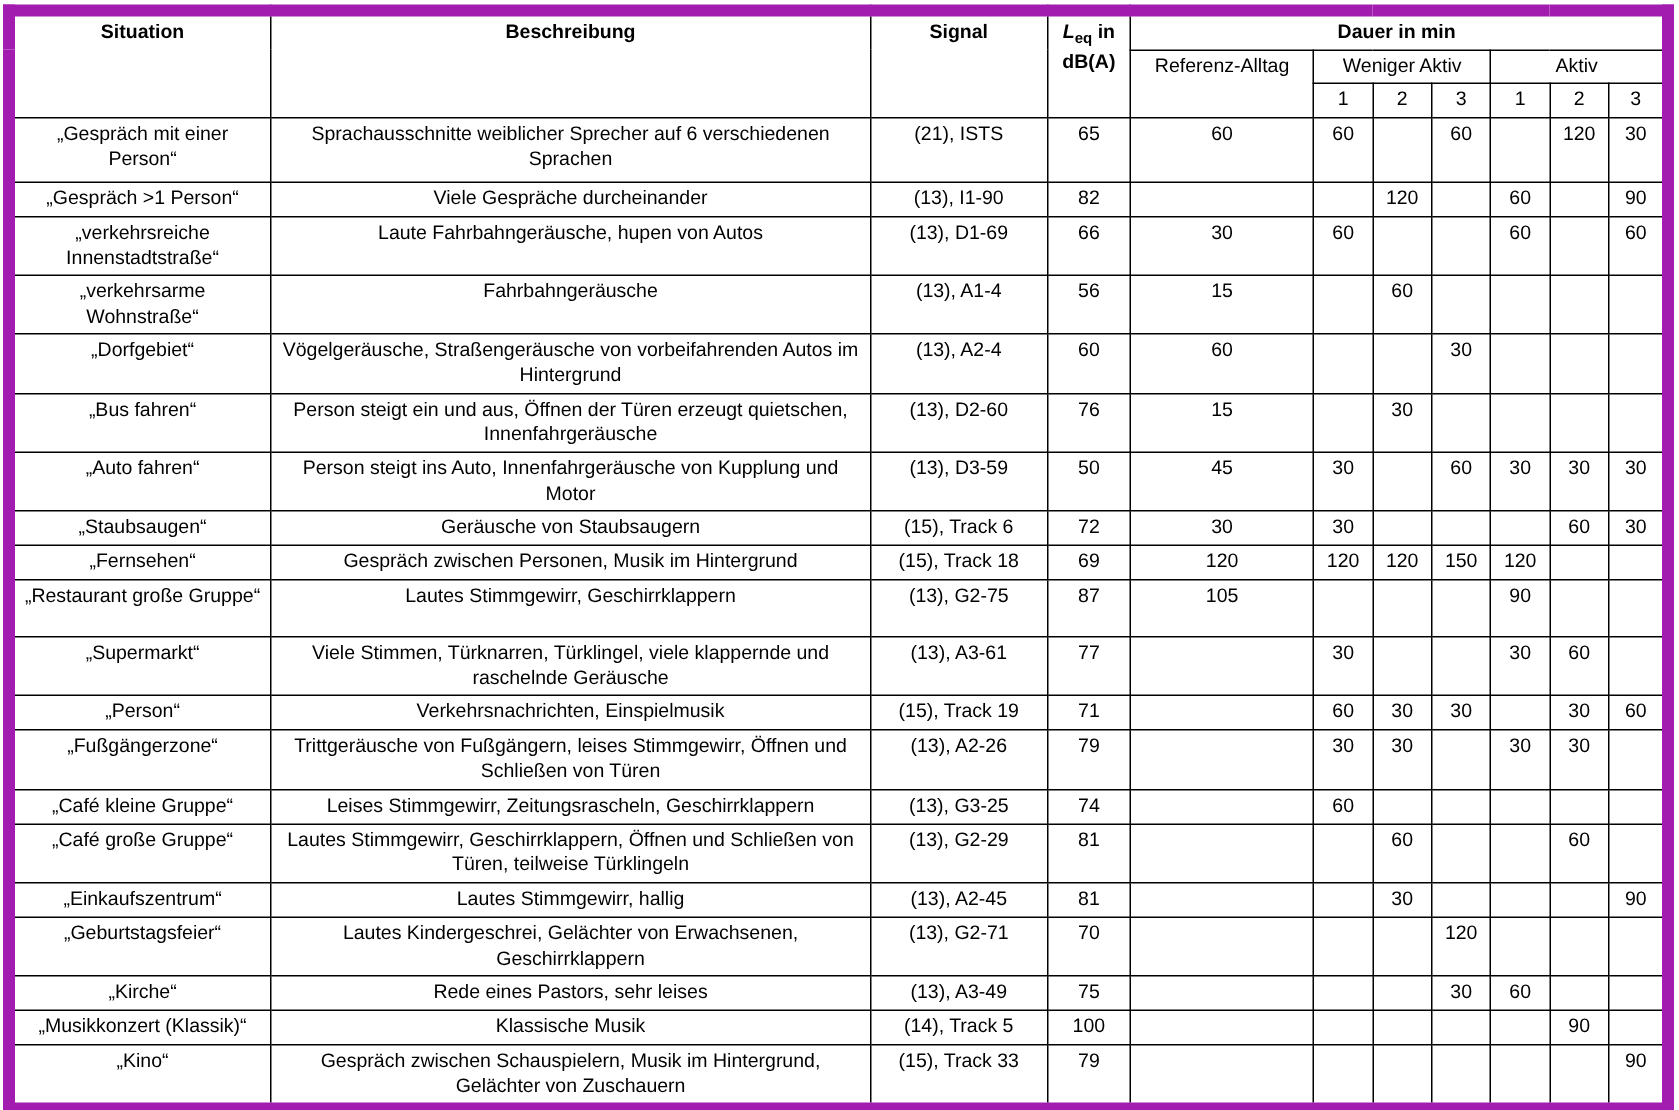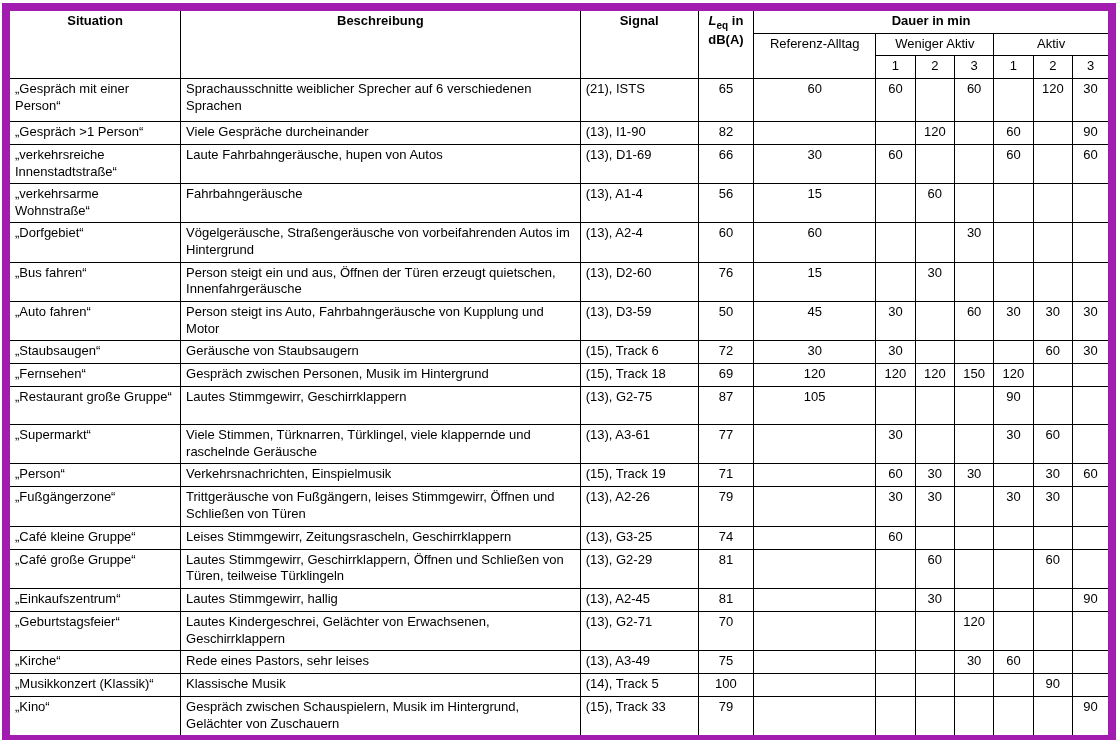--- a/index.html
+++ b/index.html
@@ -42,21 +42,21 @@
   col.c-desc { width: 396px; }
   col.c-sig  { width: 117px; }
   col.c-leq  { width: 55px;  }
   col.c-ref  { width: 121px; }
   col.c-n    { width: 39px;  }
   
   tr.head-a  { height: 24px; }
   tr.head-b  { height: 19px; }
   tr.head-c  { height: 17px; }
   
-  td.c-sit, td.c-desc, td.c-sig { text-align: left; margin-top: 29px; }
+  td.c-sit, td.c-desc, td.c-sig { text-align: center; margin-top: 29px; }
   td.c-leq, td.c-dur { text-align: center; }
   tbody tr.r1 { height: 23px; }
   tbody tr.r2 { height: 38px; }
   tbody tr.rtall { height: 43px; }
   .leq-head i { font-style: italic; font-weight: bold; }
   .leq-head sub { font-size: 10px; font-weight: bold; }
 </style>
 </head>
 <body>
 
@@ -177,21 +177,21 @@
     <td class="c-dur"></td>
     <td class="c-dur">30</td>
     <td class="c-dur"></td>
     <td class="c-dur"></td>
     <td class="c-dur"></td>
     <td class="c-dur"></td>
   </tr>
 
   <tr class="r2">
     <td class="c-sit">„Auto fahren“</td>
-    <td class="c-desc">Person steigt ins Auto, Fahrbahngeräusche von Kupplung und Motor</td>
+    <td class="c-desc">Person steigt ins Auto, Innenfahrgeräusche von Kupplung und Motor</td>
     <td class="c-sig">(13), D3-59</td>
     <td class="c-leq">50</td>
     <td class="c-dur">45</td>
     <td class="c-dur">30</td>
     <td class="c-dur"></td>
     <td class="c-dur">60</td>
     <td class="c-dur">30</td>
     <td class="c-dur">30</td>
     <td class="c-dur">30</td>
   </tr>

